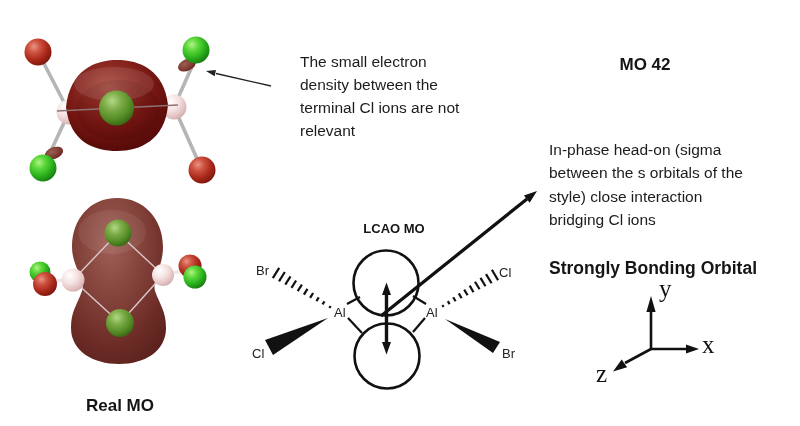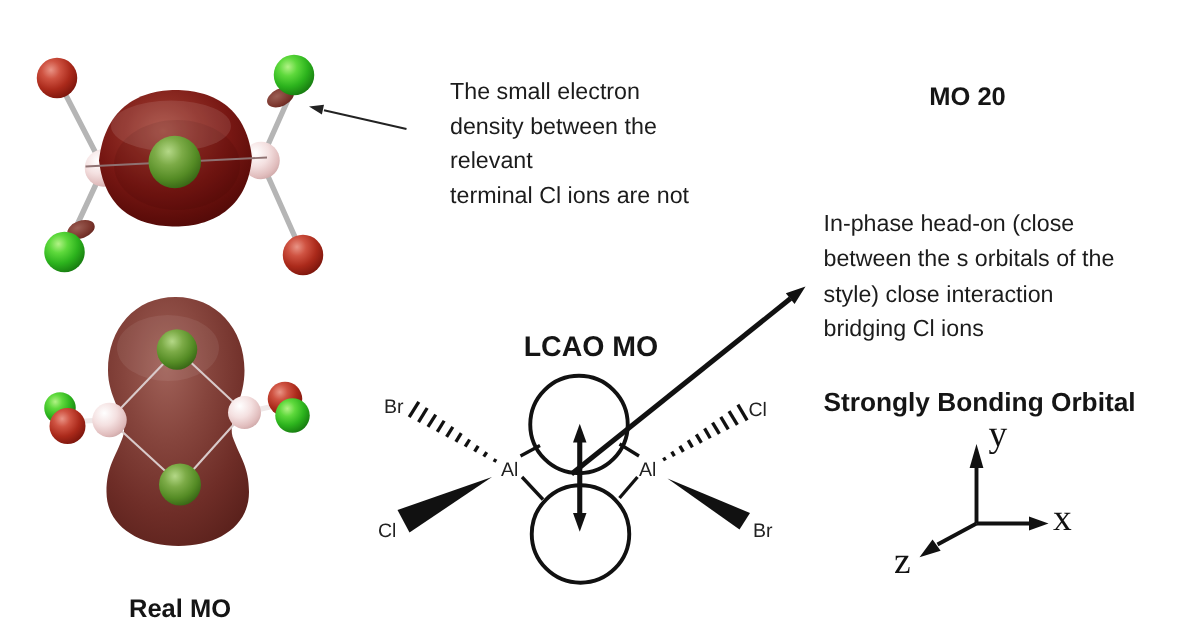--- a/index.html
+++ b/index.html
@@ -176,32 +176,32 @@
       <polygon points="613,371.5 621.7,359.6 627.1,367.2" fill="#111" stroke="none"></polygon>
       <text x="659" y="297" class="axis-label" stroke="none">y</text>
       <text x="702" y="353" class="axis-label" stroke="none">x</text>
       <text x="596" y="382" class="axis-label" stroke="none">z</text>
     </g>
   </svg>
 
   <div class="note" style="left:280px;top:50px;margin-left:20px;">
     <div>The small electron</div>
     <div>density between the</div>
+    <div>terminal Cl ions are not</div>
     <div>relevant</div>
-    <div>terminal Cl ions are not</div>
   </div>
 
-  <div class="btxt center" style="left:595px;top:55px;width:100px;font-size:17px;">MO 20</div>
+  <div class="btxt center" style="left:595px;top:55px;width:100px;font-size:17px;">MO 42</div>
 
   <div class="note" style="left:549px;top:138px;line-height:23.3px;">
-    <div>In-phase head-on (close</div>
+    <div>In-phase head-on (sigma</div>
     <div>between the s orbitals of the</div>
     <div>style) close interaction</div>
     <div>bridging Cl ions</div>
   </div>
 
   <div class="btxt" style="left:549px;top:258px;font-size:17.5px;">Strongly Bonding Orbital</div>
 
-  <div class="btxt center" style="left:344px;top:221px;width:100px;font-size:19px;">LCAO MO</div>
+  <div class="btxt center" style="left:344px;top:221px;width:100px;font-size:13px;">LCAO MO</div>
 
   <div class="btxt center" style="left:68px;top:376px;width:104px;font-size:17px;margin-top:20px;">Real MO</div>
 
 </div>
 
 </body></html>

